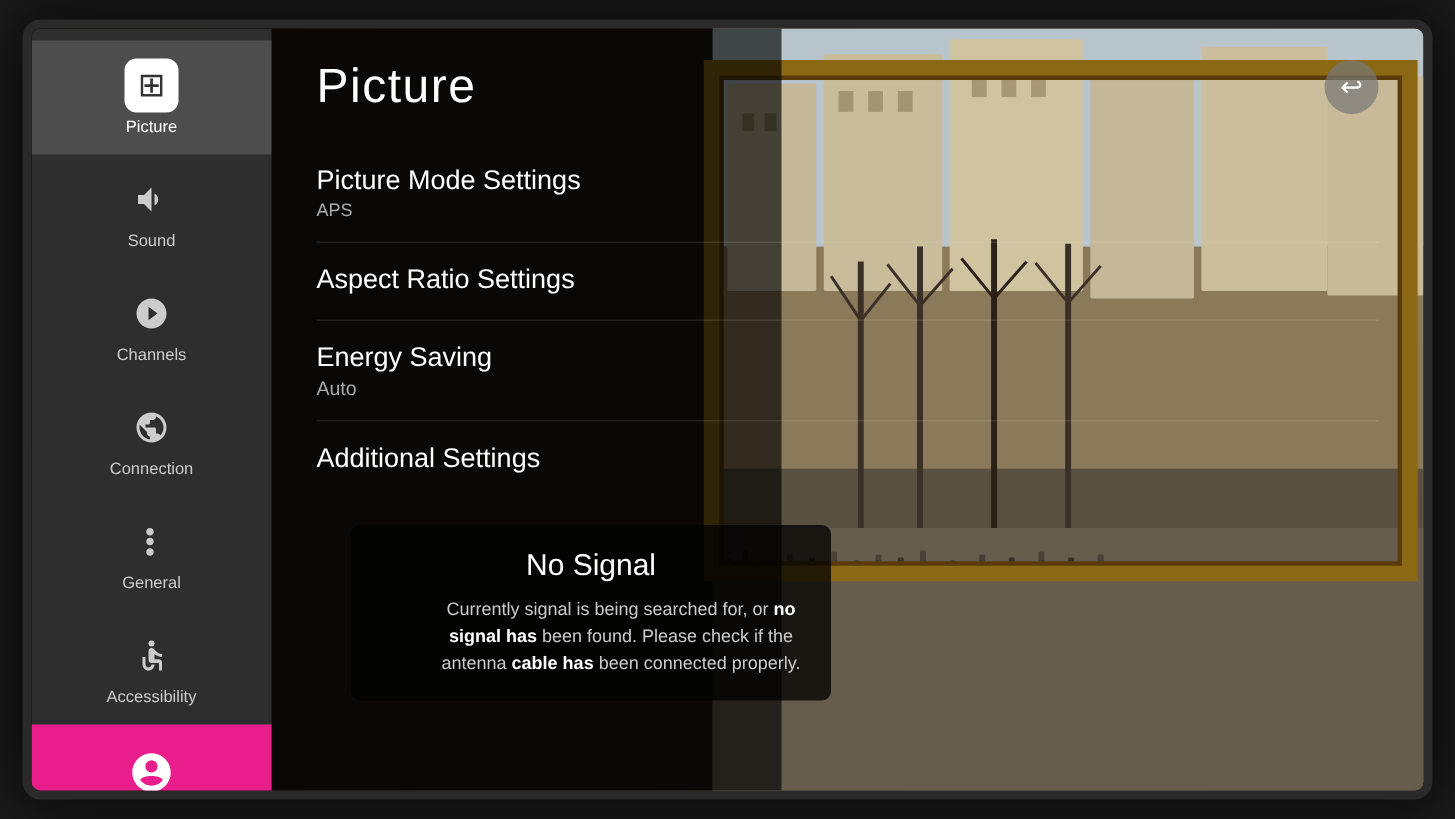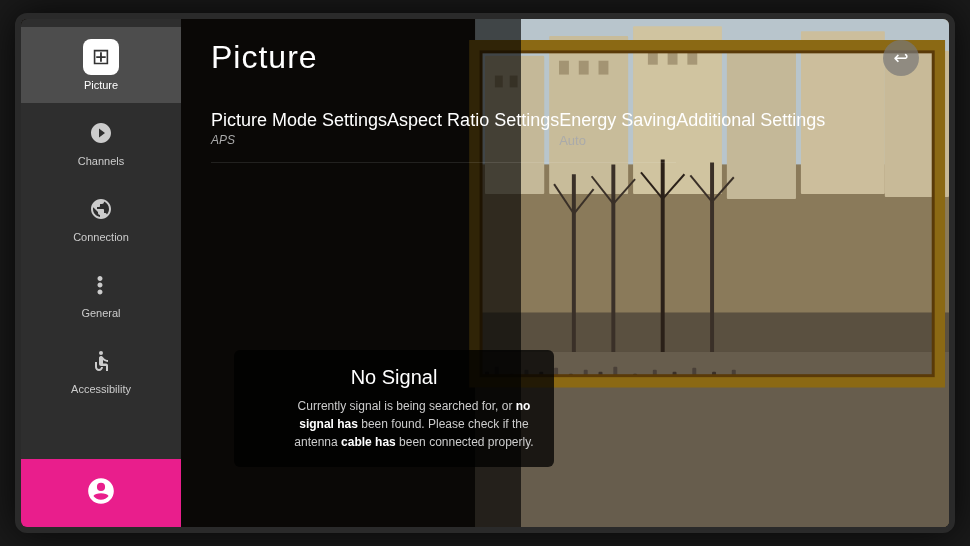--- a/index.html
+++ b/index.html
@@ -147,21 +147,21 @@
       display: flex;
       align-items: center;
       justify-content: center;
       cursor: pointer;
       color: #fff;
       font-size: 18px;
     }
 
     .menu-items {
       display: flex;
-      flex-direction: row;
+      flex-direction: column;
       gap: 0;
     }
 
     .menu-item {
       padding: 14px 0;
       border-bottom: 1px solid rgba(255,255,255,0.1);
       cursor: pointer;
     }
 
     .menu-item:last-child {
@@ -285,20 +285,28 @@
 
     <div class="dark-overlay"></div>
 
     <div class="sidebar">
 
       <div class="sidebar-item active">
         <div class="icon">⊞</div>
         <span class="sidebar-item-label">Picture</span>
       </div>
 
+      <div class="sidebar-item">
+        <div class="icon">
+          <svg width="24" height="24" viewBox="0 0 24 24" fill="currentColor">
+            <path d="M3 9v6h4l5 5V4L7 9H3zm13.5 3c0-1.77-1.02-3.29-2.5-4.03v8.05c1.48-.73 2.5-2.25 2.5-4.02z"></path>
+          </svg>
+        </div>
+        <span class="sidebar-item-label">Sound</span>
+      </div>
 
       <div class="sidebar-item">
         <div class="icon">
           <svg width="24" height="24" viewBox="0 0 24 24" fill="currentColor">
             <path d="M12 2C6.48 2 2 6.48 2 12s4.48 10 10 10 10-4.48 10-10S17.52 2 12 2zm-2 14.5v-9l6 4.5-6 4.5z"></path>
           </svg>
         </div>
         <span class="sidebar-item-label">Channels</span>
       </div>
 
@@ -343,21 +351,21 @@
     <div class="main-content">
       <div class="page-header">
         <h1 class="page-title">Picture</h1>
         <div class="back-button">↩</div>
       </div>
 
       <div class="menu-items">
 
         <div class="menu-item">
           <div class="menu-item-title">Picture Mode Settings</div>
-          <div class="menu-item-subtitle" style="font-size:12px; color:#aaa; font-style:italic;">APS</div>
+          <div class="menu-item-subtitle" style="font-size:12px; color:#aaa; ">APS</div>
         </div>
 
         <div class="menu-item">
           <div class="menu-item-title">Aspect Ratio Settings</div>
         </div>
 
         <div class="menu-item">
           <div class="menu-item-title">Energy Saving</div>
           <div class="menu-item-subtitle">Auto</div>
         </div>

